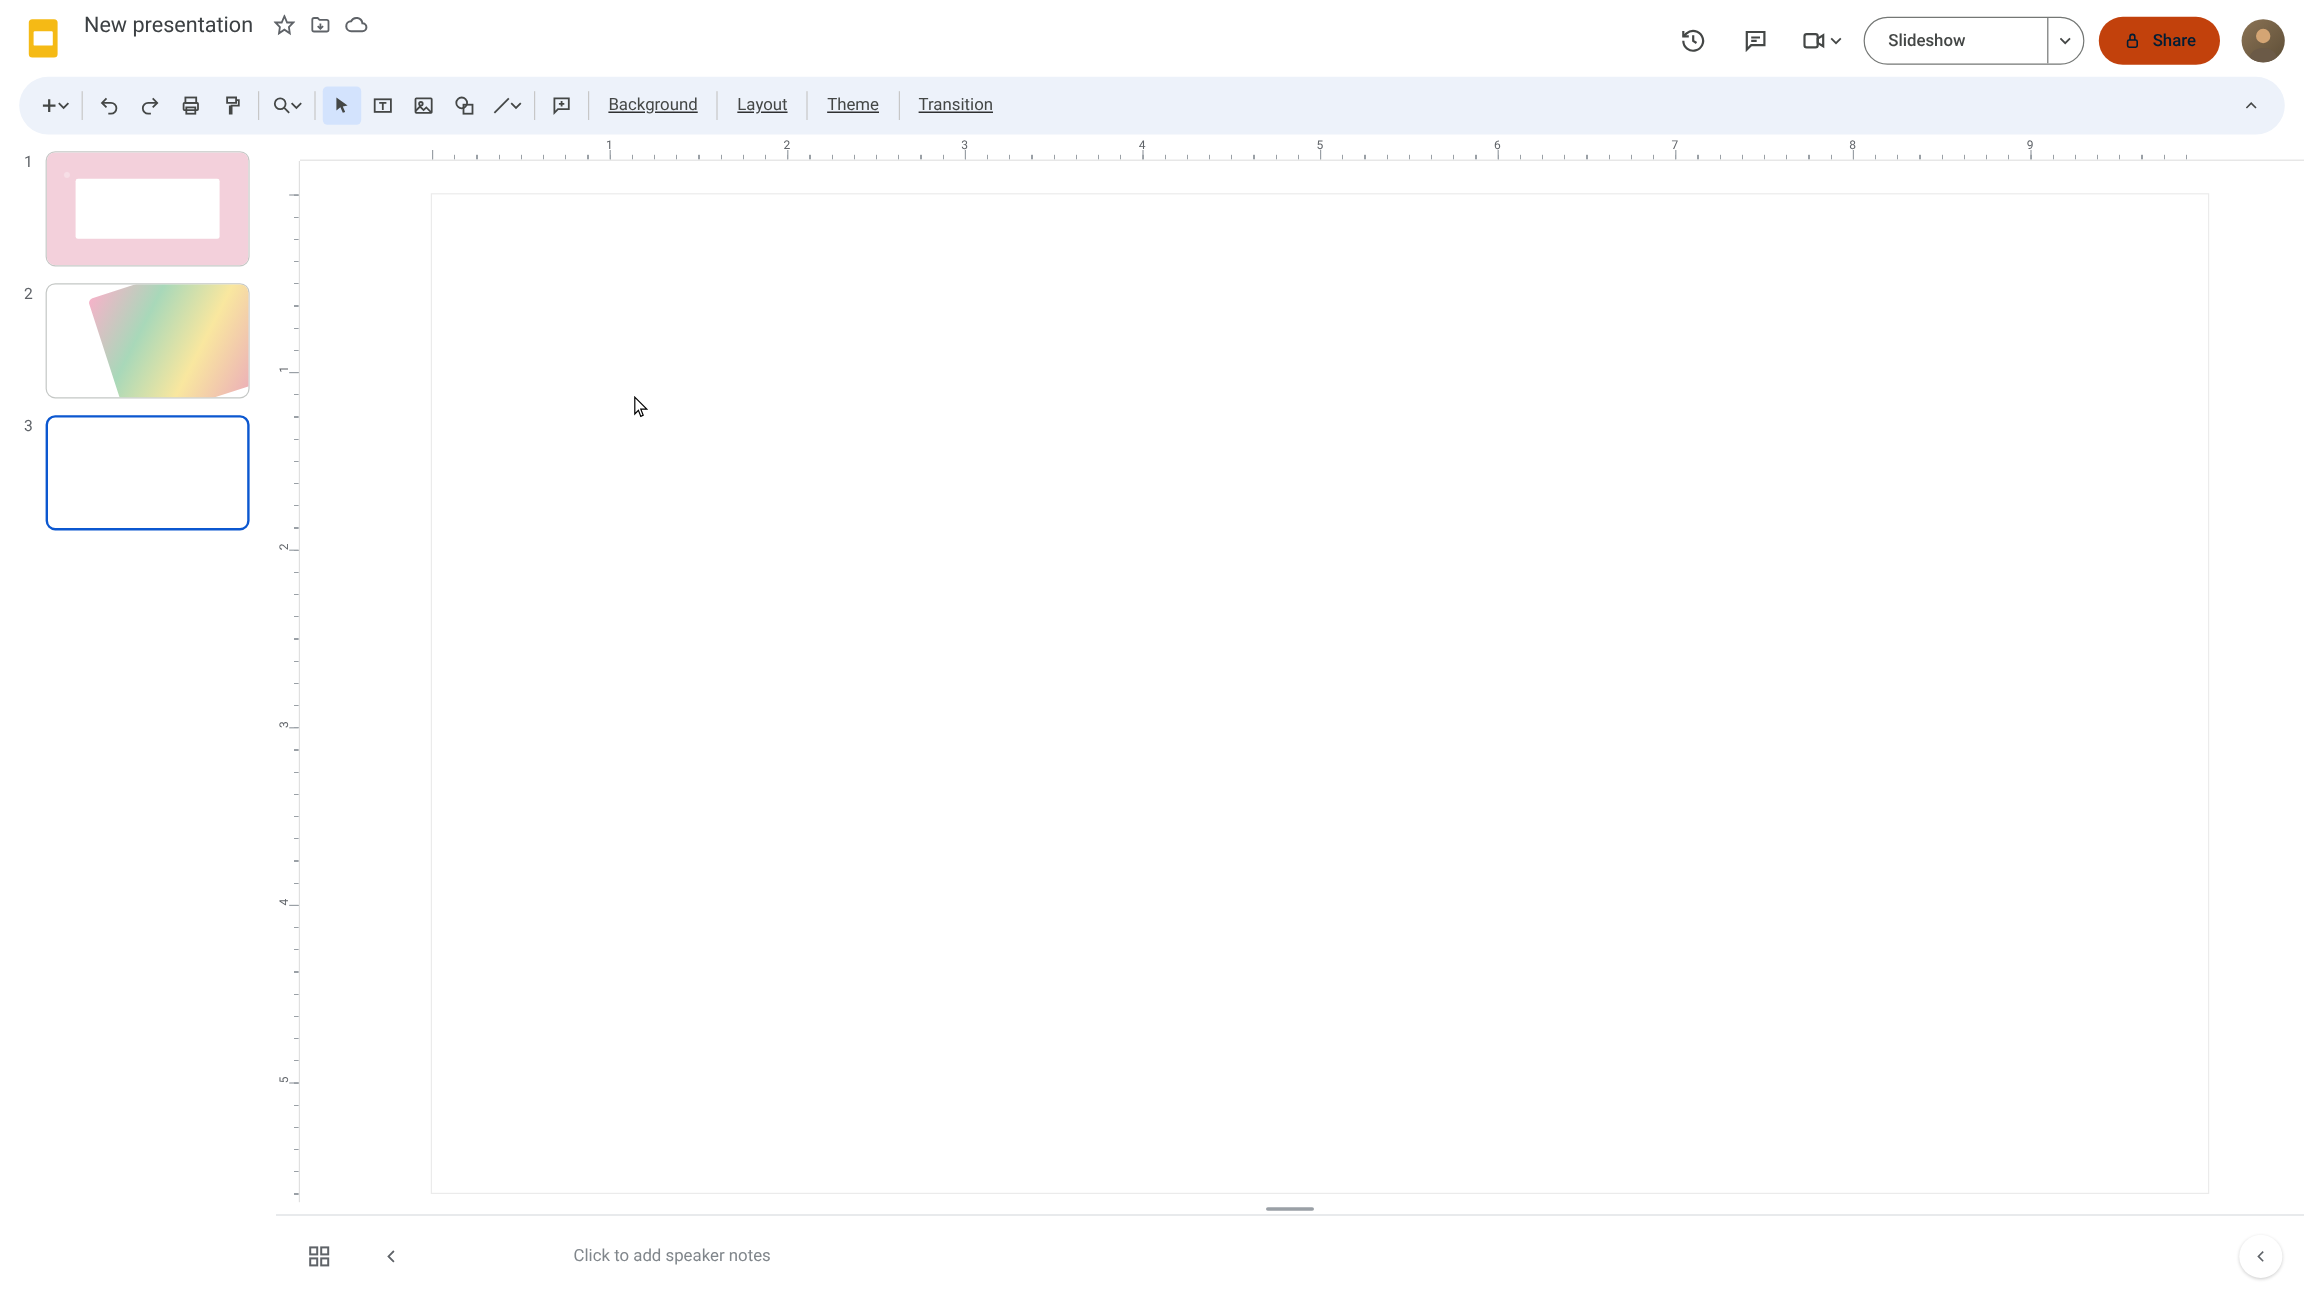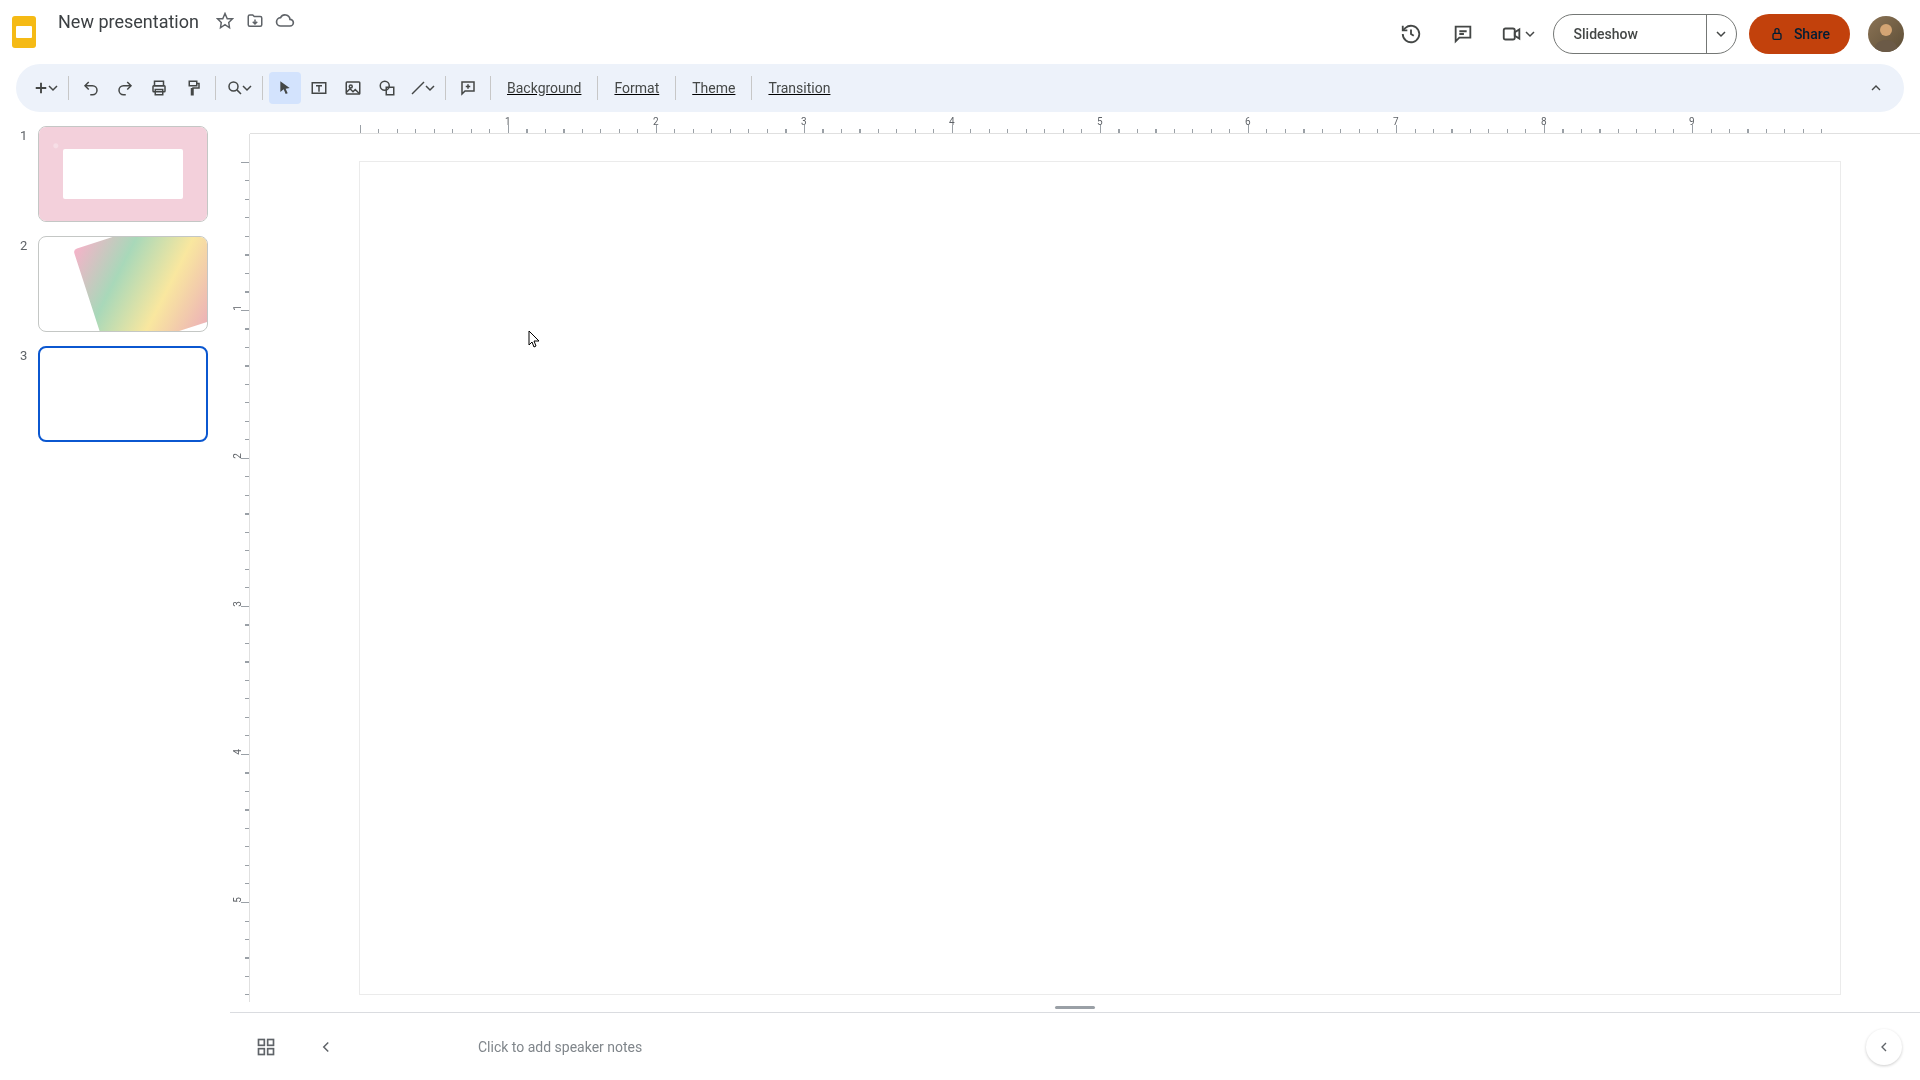--- a/index.html
+++ b/index.html
@@ -1,19 +1,19 @@
 <!DOCTYPE html>
 <html><head>
 <meta charset="utf-8">
 <style>
 * { margin: 0; padding: 0; box-sizing: border-box; font-family: "Google Sans", Roboto, Arial, sans-serif; }
 html, body { width: 1920px; height: 1080px; overflow: hidden; background: #fff; }
 
 
-.header { height: 64px; display: flex; align-items: flex-start; padding: 8px 16px 0 4px; }
+.header { height: 64px; display: flex; align-items: flex-start; padding: 8px 16px 0 16px; }
 .app-icon { width: 40px; height: 40px; margin-top: 4px; margin-right: 8px; display: flex; align-items: center; justify-content: center; }
 .app-icon svg { width: 36px; height: 36px; }
 .title-area { flex: 1; display: flex; flex-direction: column; }
 .title-row { display: flex; align-items: center; height: 26px; gap: 10px; }
 .doc-title { font-size: 18px; color: #3c4043; padding: 2px 6px; border-radius: 4px; }
 .title-icon { width: 20px; height: 20px; display: flex; align-items: center; justify-content: center; color: #5f6368; cursor: pointer; }
 .menu-row { display: flex; align-items: center; height: 28px; gap: 2px; margin-left: -4px; }
 .menu-item { font-size: 14px; color: #202124; padding: 4px 8px; border-radius: 4px; cursor: pointer; }
 .header-right { display: flex; align-items: center; gap: 12px; margin-top: 6px; }
 .hr-icon-btn { width: 40px; height: 40px; border-radius: 50%; display: flex; align-items: center; justify-content: center; color: #444746; cursor: pointer; }
@@ -246,21 +246,21 @@
   <div class="tb-sep"></div>
   <div class="tb-btn">
     <svg width="18" height="18" viewBox="0 0 24 24" fill="none" stroke="currentColor" stroke-width="2">
         <path d="M4 4h16v12H8l-4 4z"></path>
         <path d="M12 7v6m-3-3h6"></path>
       </svg>
   </div>
   <div class="tb-sep"></div>
   <div class="tb-text-btn">Background</div>
   <div class="tb-sep"></div>
-  <div class="tb-text-btn">Format</div>
+  <div class="tb-text-btn">Layout</div>
   <div class="tb-sep"></div>
   <div class="tb-text-btn">Theme</div>
   <div class="tb-sep"></div>
   <div class="tb-text-btn">Transition</div>
   <div class="tb-spacer"></div>
   <div class="tb-btn">
     <svg width="16" height="16" viewBox="0 0 24 24" fill="none" stroke="currentColor" stroke-width="2">
         <path d="m6 15 6-6 6 6"></path>
       </svg>
   </div>

